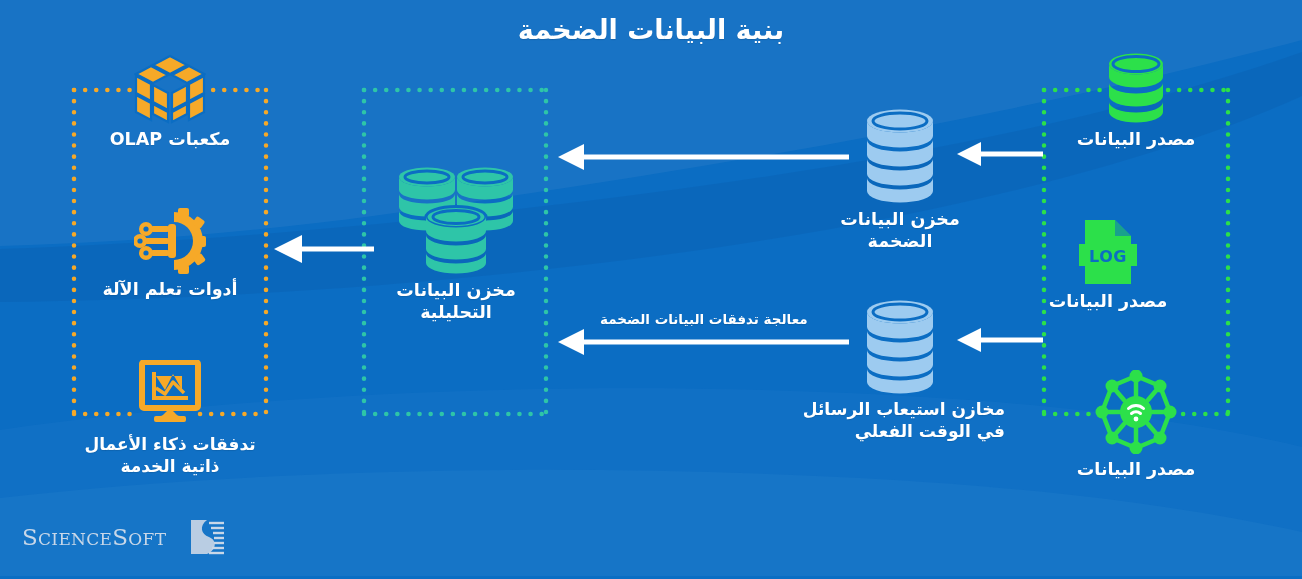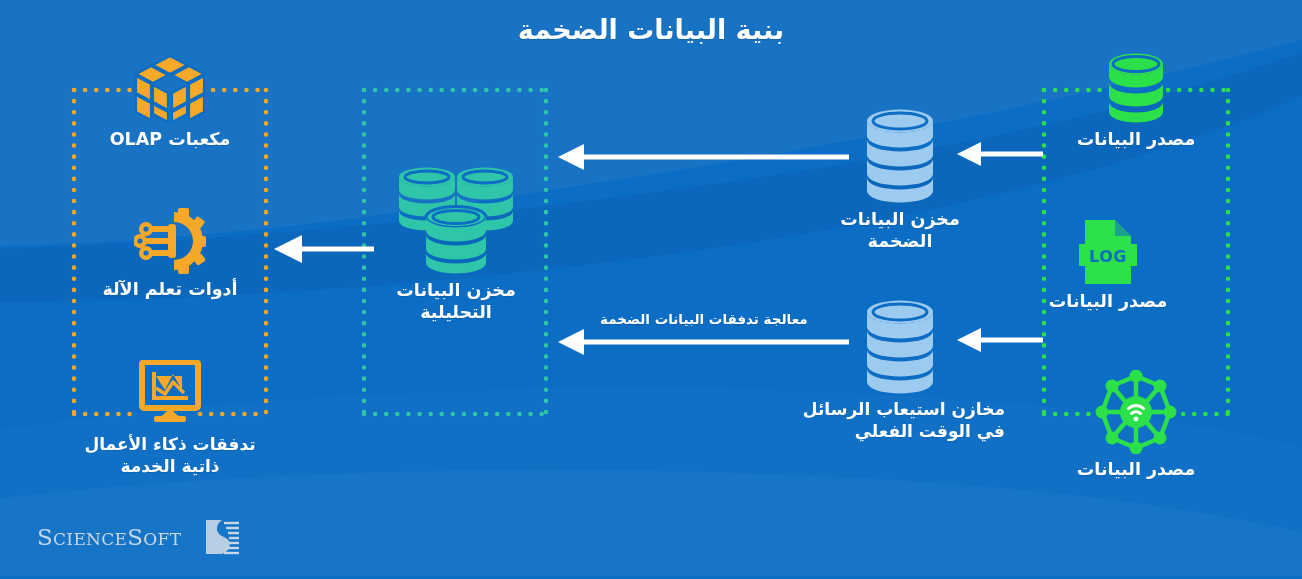--- a/index.html
+++ b/index.html
@@ -44,21 +44,21 @@
 
   
   .arrow { position:absolute; }
   .arrow-label {
     position:absolute; color:#ffffff; font-size:13.5px;
     font-weight:bold; direction:rtl; white-space:nowrap;
     text-shadow:0 1px 1px rgba(0,0,0,.12);
   }
 
   
-  .logo { position:absolute; left:37px; top:518px; display:flex; align-items:center; gap:23px; }
+  .logo { position:absolute; left:22px; top:518px; display:flex; align-items:center; gap:23px; }
   .logo-text {
     color:#c8d7e8; font-family:"DejaVu Serif","Liberation Serif",serif;
     font-size:23px; letter-spacing:.3px; direction:ltr;
   }
   .logo-text .cap { font-size:23px; }
   .logo-text .sc  { font-size:17px; }
 </style>
 </head>
 <body>
 

